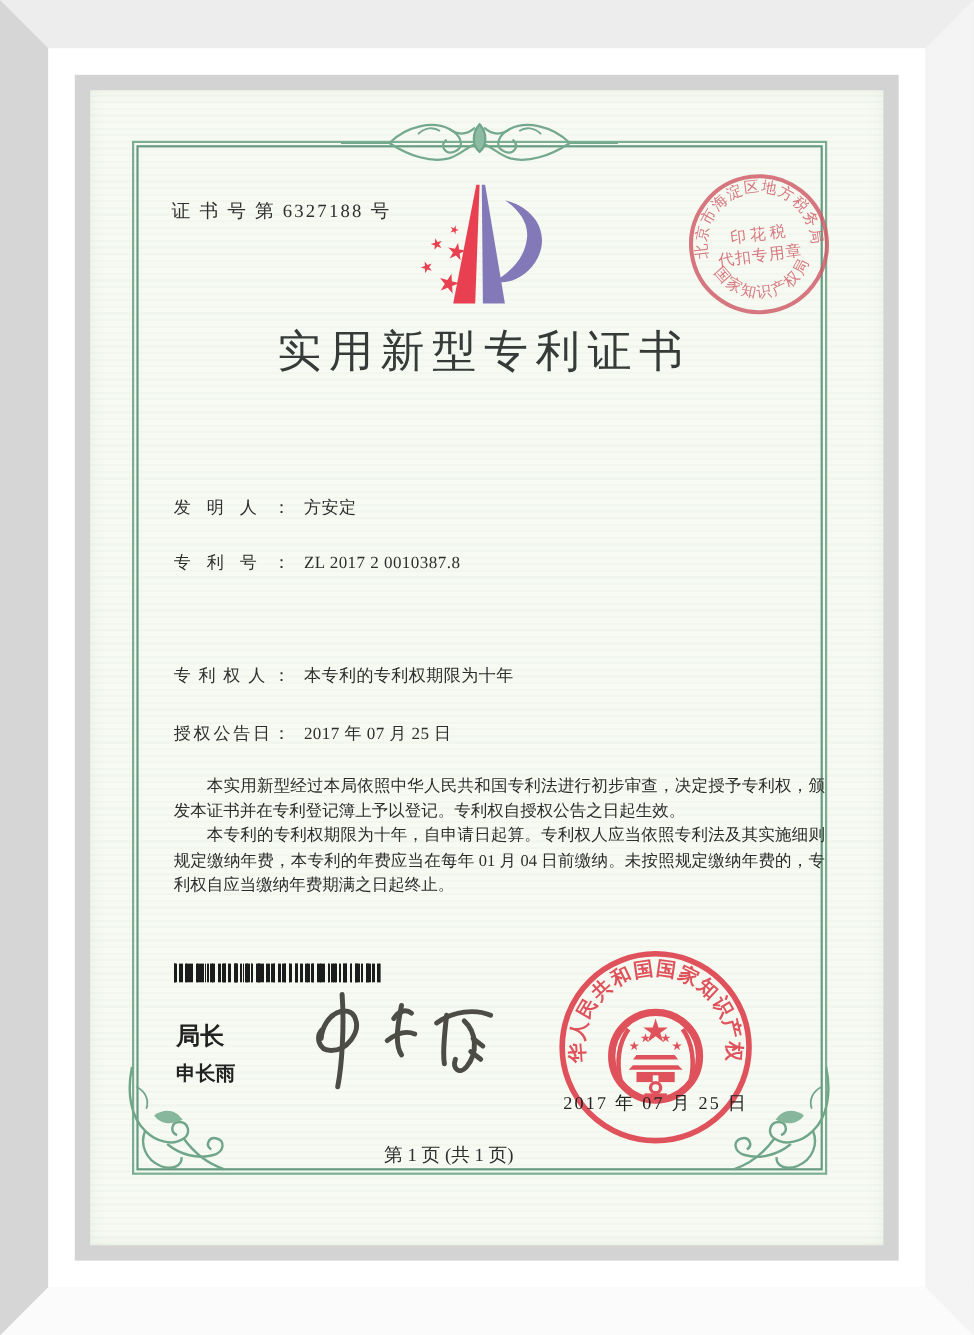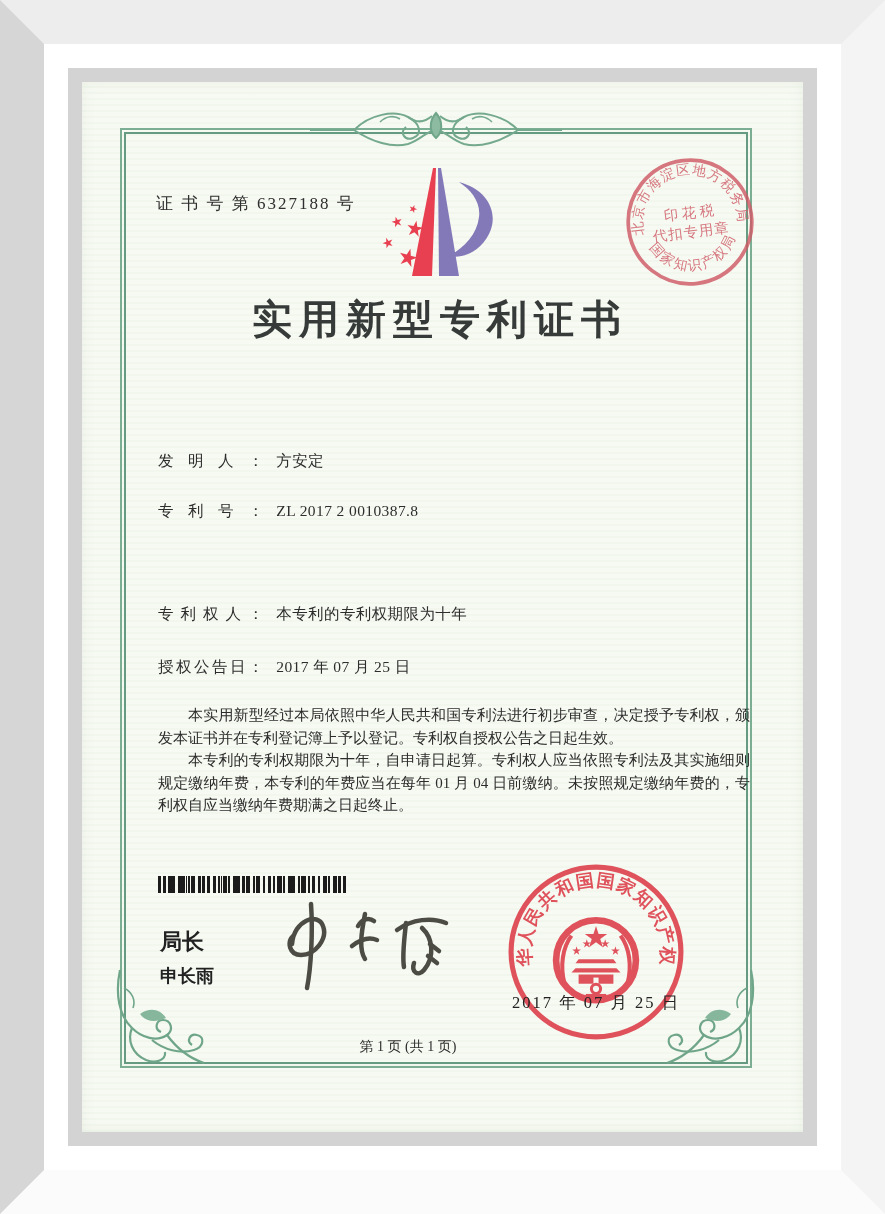--- a/index.html
+++ b/index.html
@@ -17,45 +17,45 @@
     box-shadow:inset 0 0 14px rgba(120,150,130,0.10);}
   
   .gb-outer{position:absolute;left:38px;top:46px;width:628px;height:936px;border:2px solid #7bae93;}
   .gb-inner{position:absolute;inset:2px;border:2px solid #659b80;}
   
   .orn{position:absolute;pointer-events:none;}
   .orn-top{left:228px;top:24px;width:252px;height:48px;}
   .orn-br{left:577px;top:880px;width:96px;height:108px;}
   .orn-bl{left:34px;top:880px;width:96px;height:108px;transform:scaleX(-1);}
   
-  .cert-no{position:absolute;left:74px;top:98px;font-size:17px;letter-spacing:2px;color:#2e2e2e;margin-top:12px;}
+  .cert-no{position:absolute;left:74px;top:98px;font-size:17px;letter-spacing:2px;color:#2e2e2e;}
   .logo{position:absolute;left:293px;top:80px;width:130px;height:124px;}
   .title{position:absolute;left:38px;top:210px;width:640px;text-align:center;
-    font-size:40px;font-weight:700;letter-spacing:7px;color:#363a38;}
+    font-size:40px;font-weight:400;letter-spacing:7px;color:#363a38;}
   .stamp{position:absolute;left:542px;top:74px;width:132px;height:132px;transform:rotate(-7deg);opacity:.82;}
   .field{position:absolute;left:76px;font-size:15.5px;letter-spacing:.4px;white-space:nowrap;}
   .flabel{display:inline-block;width:106px;text-align:justify;text-align-last:justify;}
   .fvalue{margin-left:8px;}
   .f1{top:312px}.f2{top:369px}.f3{top:419px}.f4{top:470px}.f5{top:522px}.f6{top:575px}
   .paras{position:absolute;left:76px;top:610px;width:592px;font-size:15px;line-height:22.6px;
     text-align:justify;color:#2c2c2c;margin-top:12px;}
   .paras p{margin:0;text-indent:2em;}
   .barcode{position:absolute;left:76px;top:794px;width:188px;height:17px;
     background:
      repeating-linear-gradient(90deg,#1c1c1c 0 2px,transparent 2px 5px),
      repeating-linear-gradient(90deg,#1c1c1c 0 1px,transparent 1px 7px),
      repeating-linear-gradient(90deg,#1c1c1c 0 3px,transparent 3px 11px);}
   .officer-title{position:absolute;left:78px;top:845px;font-size:22px;font-weight:600;
     font-family:"Liberation Sans","DejaVu Sans",sans-serif;color:#222;}
   .officer-name{position:absolute;left:78px;top:882px;font-size:18px;font-weight:600;
     font-family:"Liberation Sans","DejaVu Sans",sans-serif;color:#222;}
   .signature{position:absolute;left:180px;top:810px;width:210px;height:105px;z-index:4;}
   .seal{position:absolute;left:426px;top:782px;width:176px;height:176px;opacity:.88;z-index:2;}
   .seal-date{position:absolute;left:430px;top:910px;font-size:16.5px;letter-spacing:2px;color:#232323;z-index:3;}
-  .footer{position:absolute;left:236px;top:956px;width:180px;text-align:center;font-size:14px;color:#2d2d2d;}
+  .footer{position:absolute;left:236px;top:956px;width:180px;text-align:center;font-size:17px;color:#2d2d2d;}
   .red{fill:#cf5a66;}
   svg text{font-family:"Liberation Serif","DejaVu Serif",serif;}
 </style>
 </head>
 <body>
 
 <div class="stage">
   <div class="frame-edge"></div>
   <div class="frame-bevel"></div>
   <div class="mat"></div>

